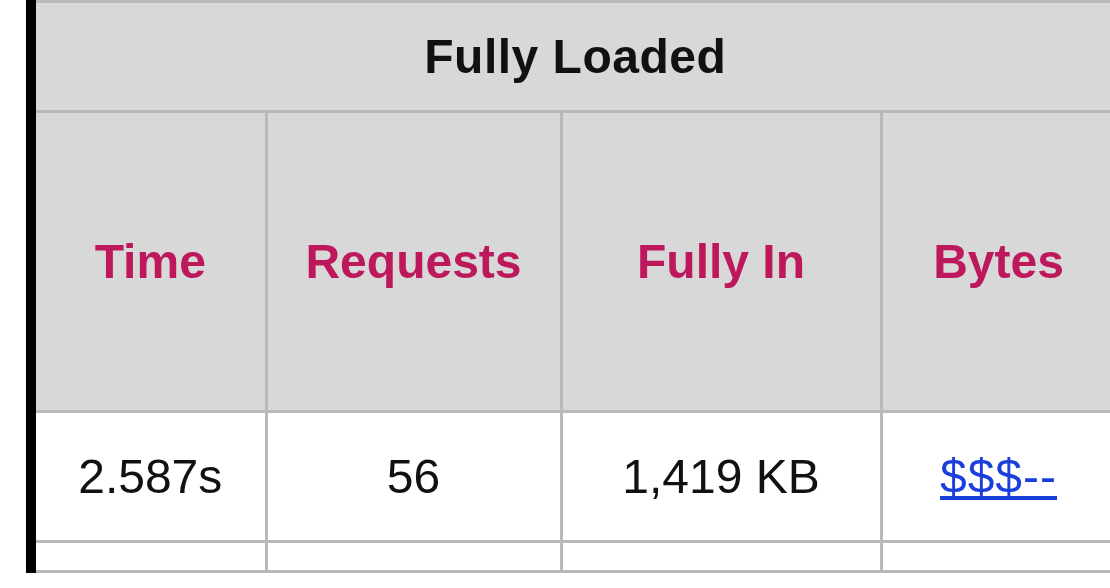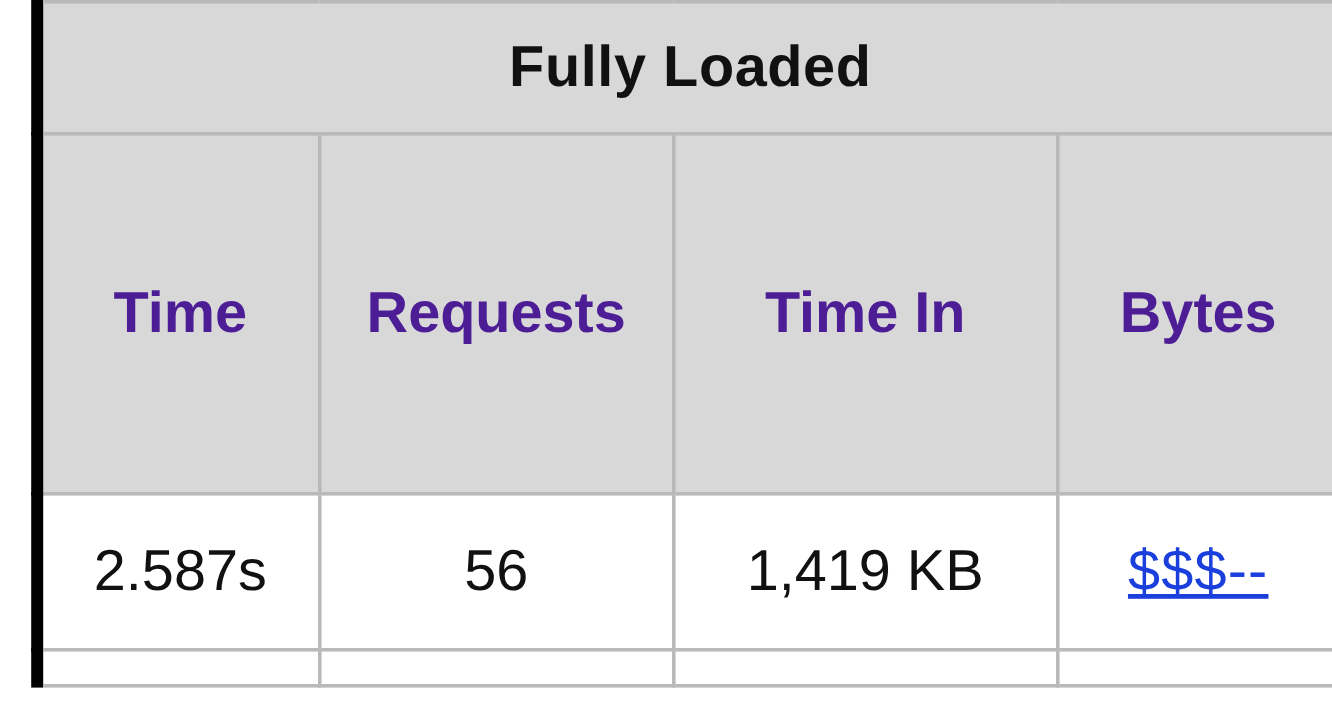--- a/index.html
+++ b/index.html
@@ -34,21 +34,21 @@
       font-weight: bold;
       font-size: 48px;
       color: #111;
       height: 110px;
       letter-spacing: 0.5px;
     }
     .hrow-sub th {
       background: #d8d8d8;
       font-weight: bold;
       font-size: 48px;
-      color: #4c1d95;
+      color: #be185d;
       height: 300px;
     }
     .drow td {
       background: #fff;
       font-size: 48px;
       color: #111;
       font-weight: 400;
       height: 130px;
     }
     .next-row td {
@@ -78,21 +78,21 @@
       <col class="col-bytes">
       <col class="col-cost">
     </colgroup>
     <thead>
       <tr class="hrow-top">
         <th colspan="4">Fully Loaded</th>
       </tr>
       <tr class="hrow-sub">
         <th>Time</th>
         <th>Requests</th>
-        <th>Time In</th>
+        <th>Fully In</th>
         <th>Bytes</th>
       </tr>
     </thead>
     <tbody>
       <tr class="drow">
         <td>2.587s</td>
         <td>56</td>
         <td>1,419 KB</td>
         <td>
           <a href="#" class="cost-link">$$$--</a>

